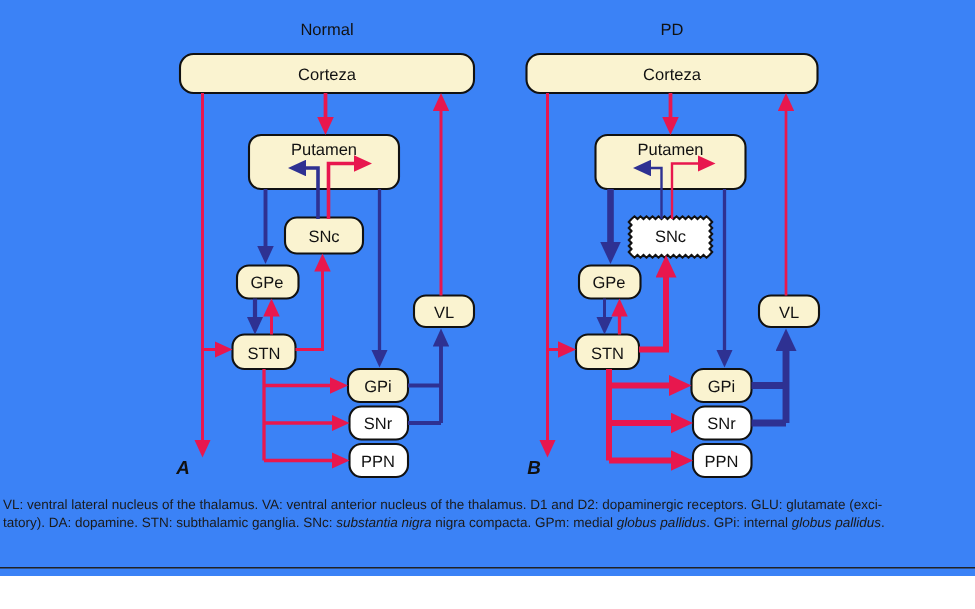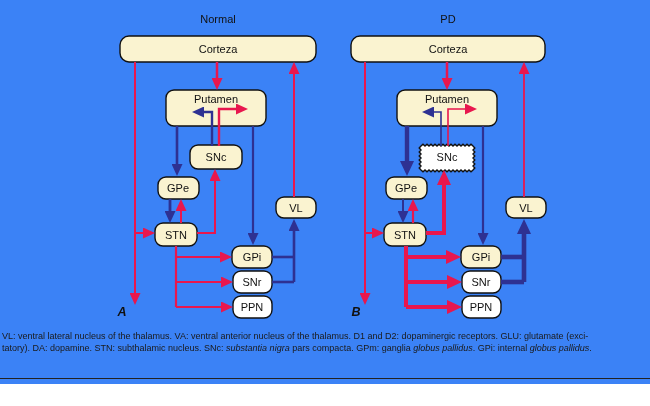--- a/index.html
+++ b/index.html
@@ -143,18 +143,18 @@
       <path d="M406 282 H448" class="lr" stroke-width="4" marker-end="url(#mRT)"></path>
       <path d="M406 307 H448" class="lr" stroke-width="4" marker-end="url(#mRT)"></path>
       <path d="M501 257 H524" class="lb" stroke-width="4.6"></path>
       <path d="M501 282 H524" class="lb" stroke-width="4.6"></path>
       <path d="M524 282 V233" class="lb" stroke-width="4.6" marker-end="url(#mBT)"></path>
     </g>
   </svg>
 
   <div class="legend">
     <div><span>VL: ventral lateral nucleus of the thalamus. VA: ventral anterior nucleus of the thalamus. D1 and D2: dopaminergic receptors. GLU: glutamate (exci-</span></div>
-    <div><span>tatory). DA: dopamine. STN: subthalamic nucleus. SNc: </span><span style="font-style: italic;">substantia nigra</span><span> pars compacta. GPm: ganglia </span><span style="font-style: italic;">globus pallidus</span><span>. GPi: internal </span><span style="font-style: italic;">globus pallidus</span><span>.</span></div>
+    <div><span>tatory). DA: dopamine. STN: subthalamic ganglia. SNc: </span><span style="font-style: italic;">substantia nigra</span><span> nigra compacta. GPm: medial </span><span style="font-style: italic;">globus pallidus</span><span>. GPi: internal </span><span style="font-style: italic;">globus pallidus</span><span>.</span></div>
   </div>
 
   <div class="rule"></div>
 
 </div>
 
 </body></html>

